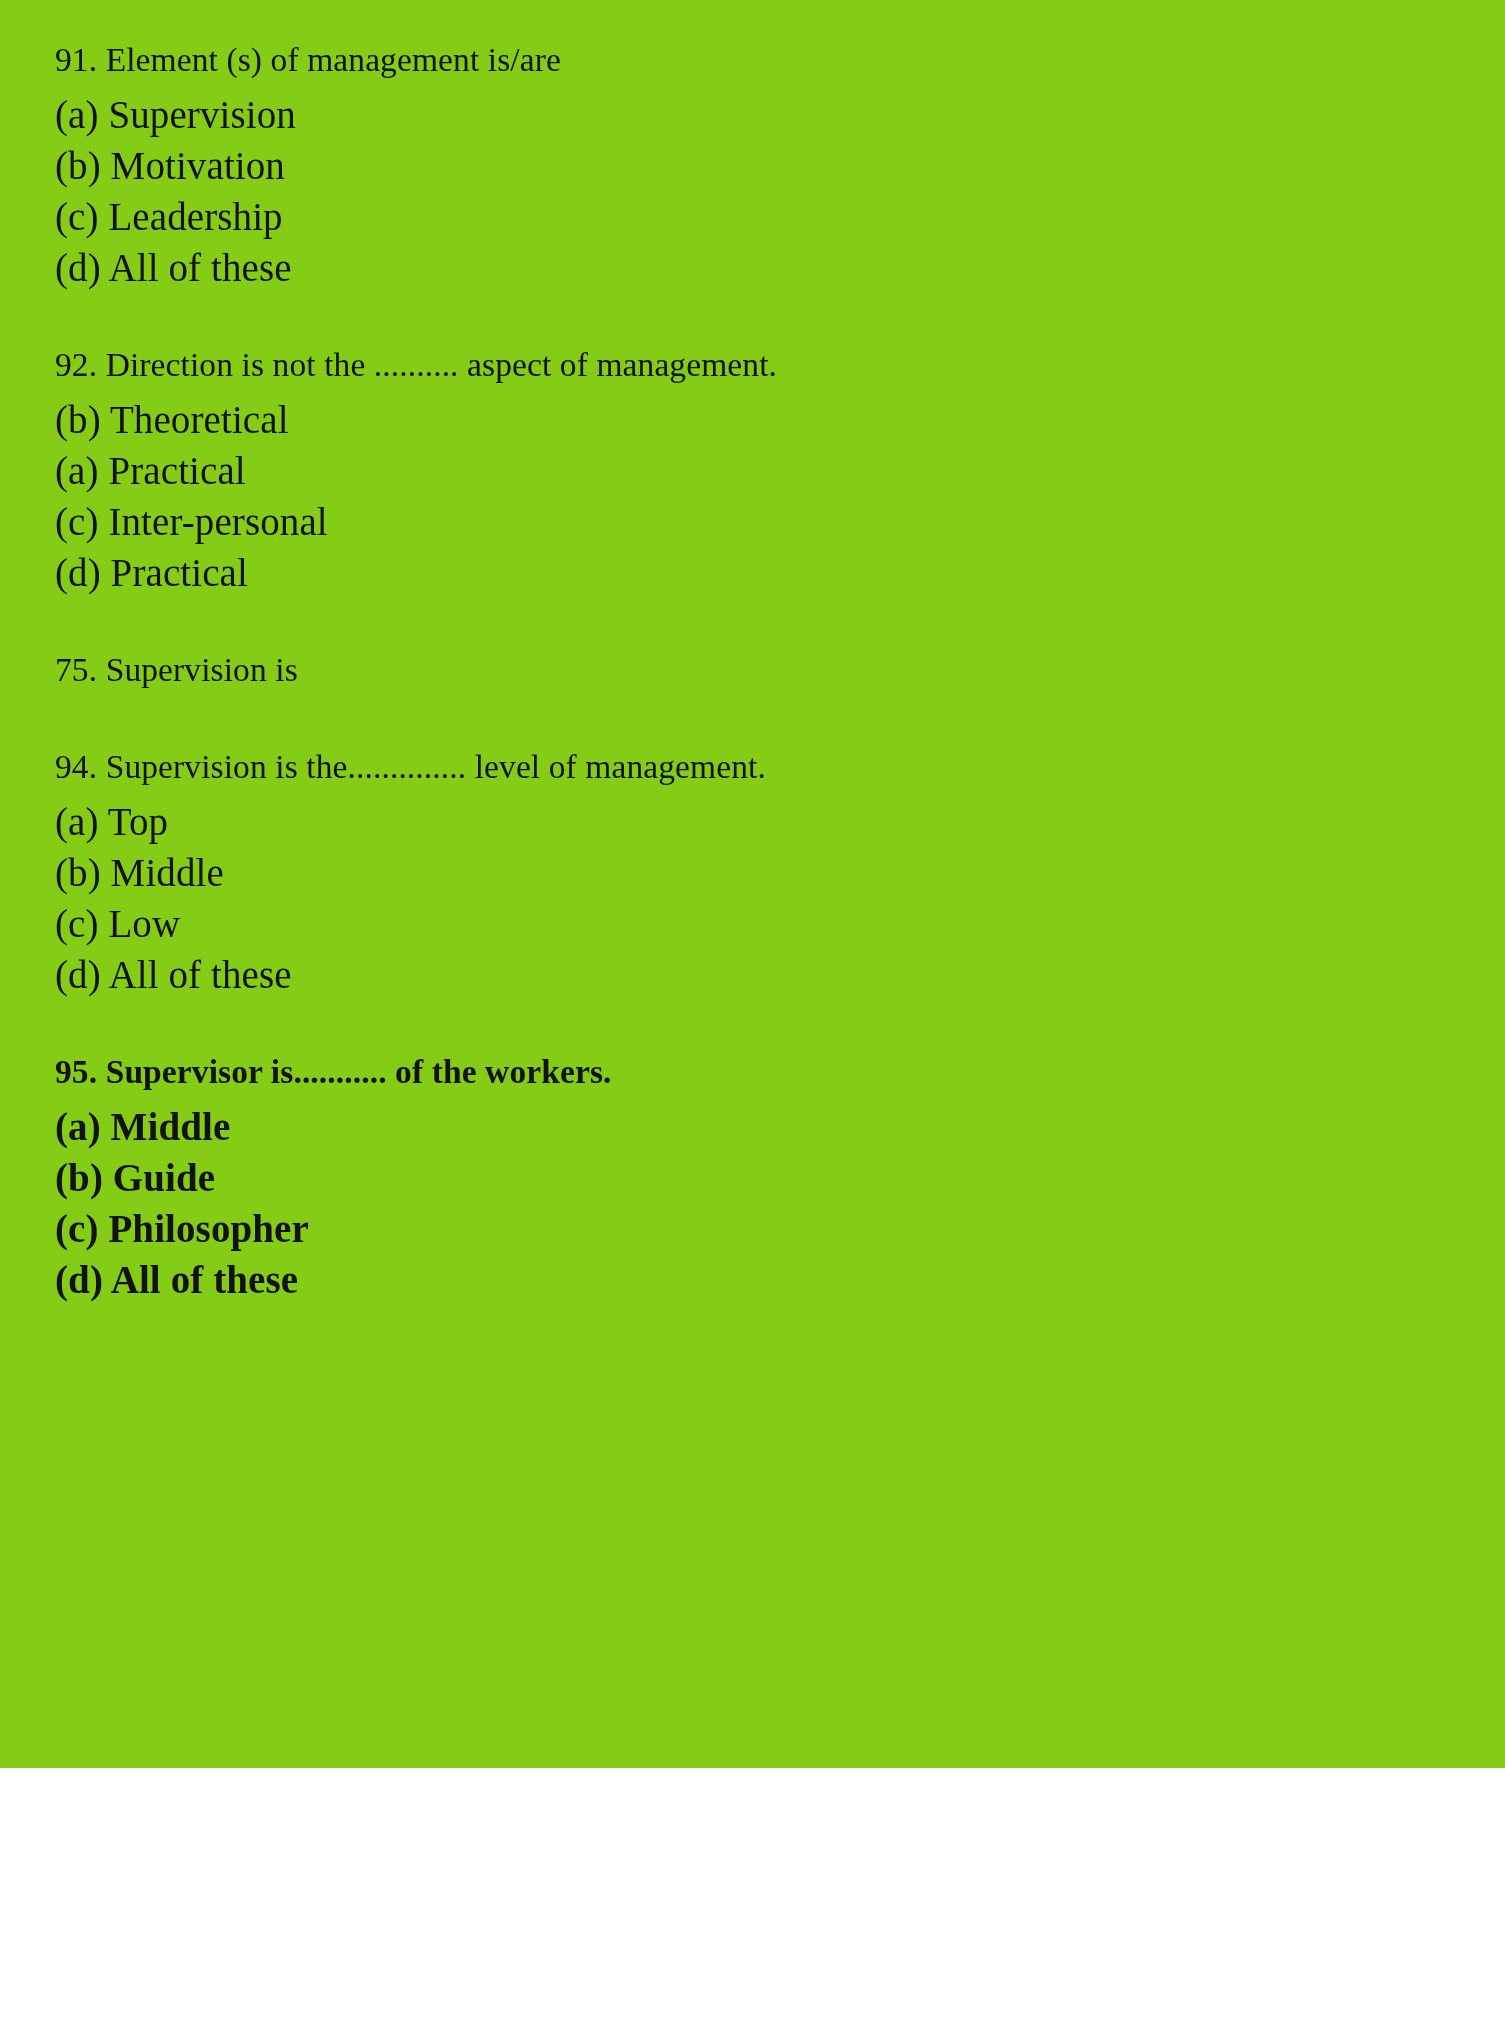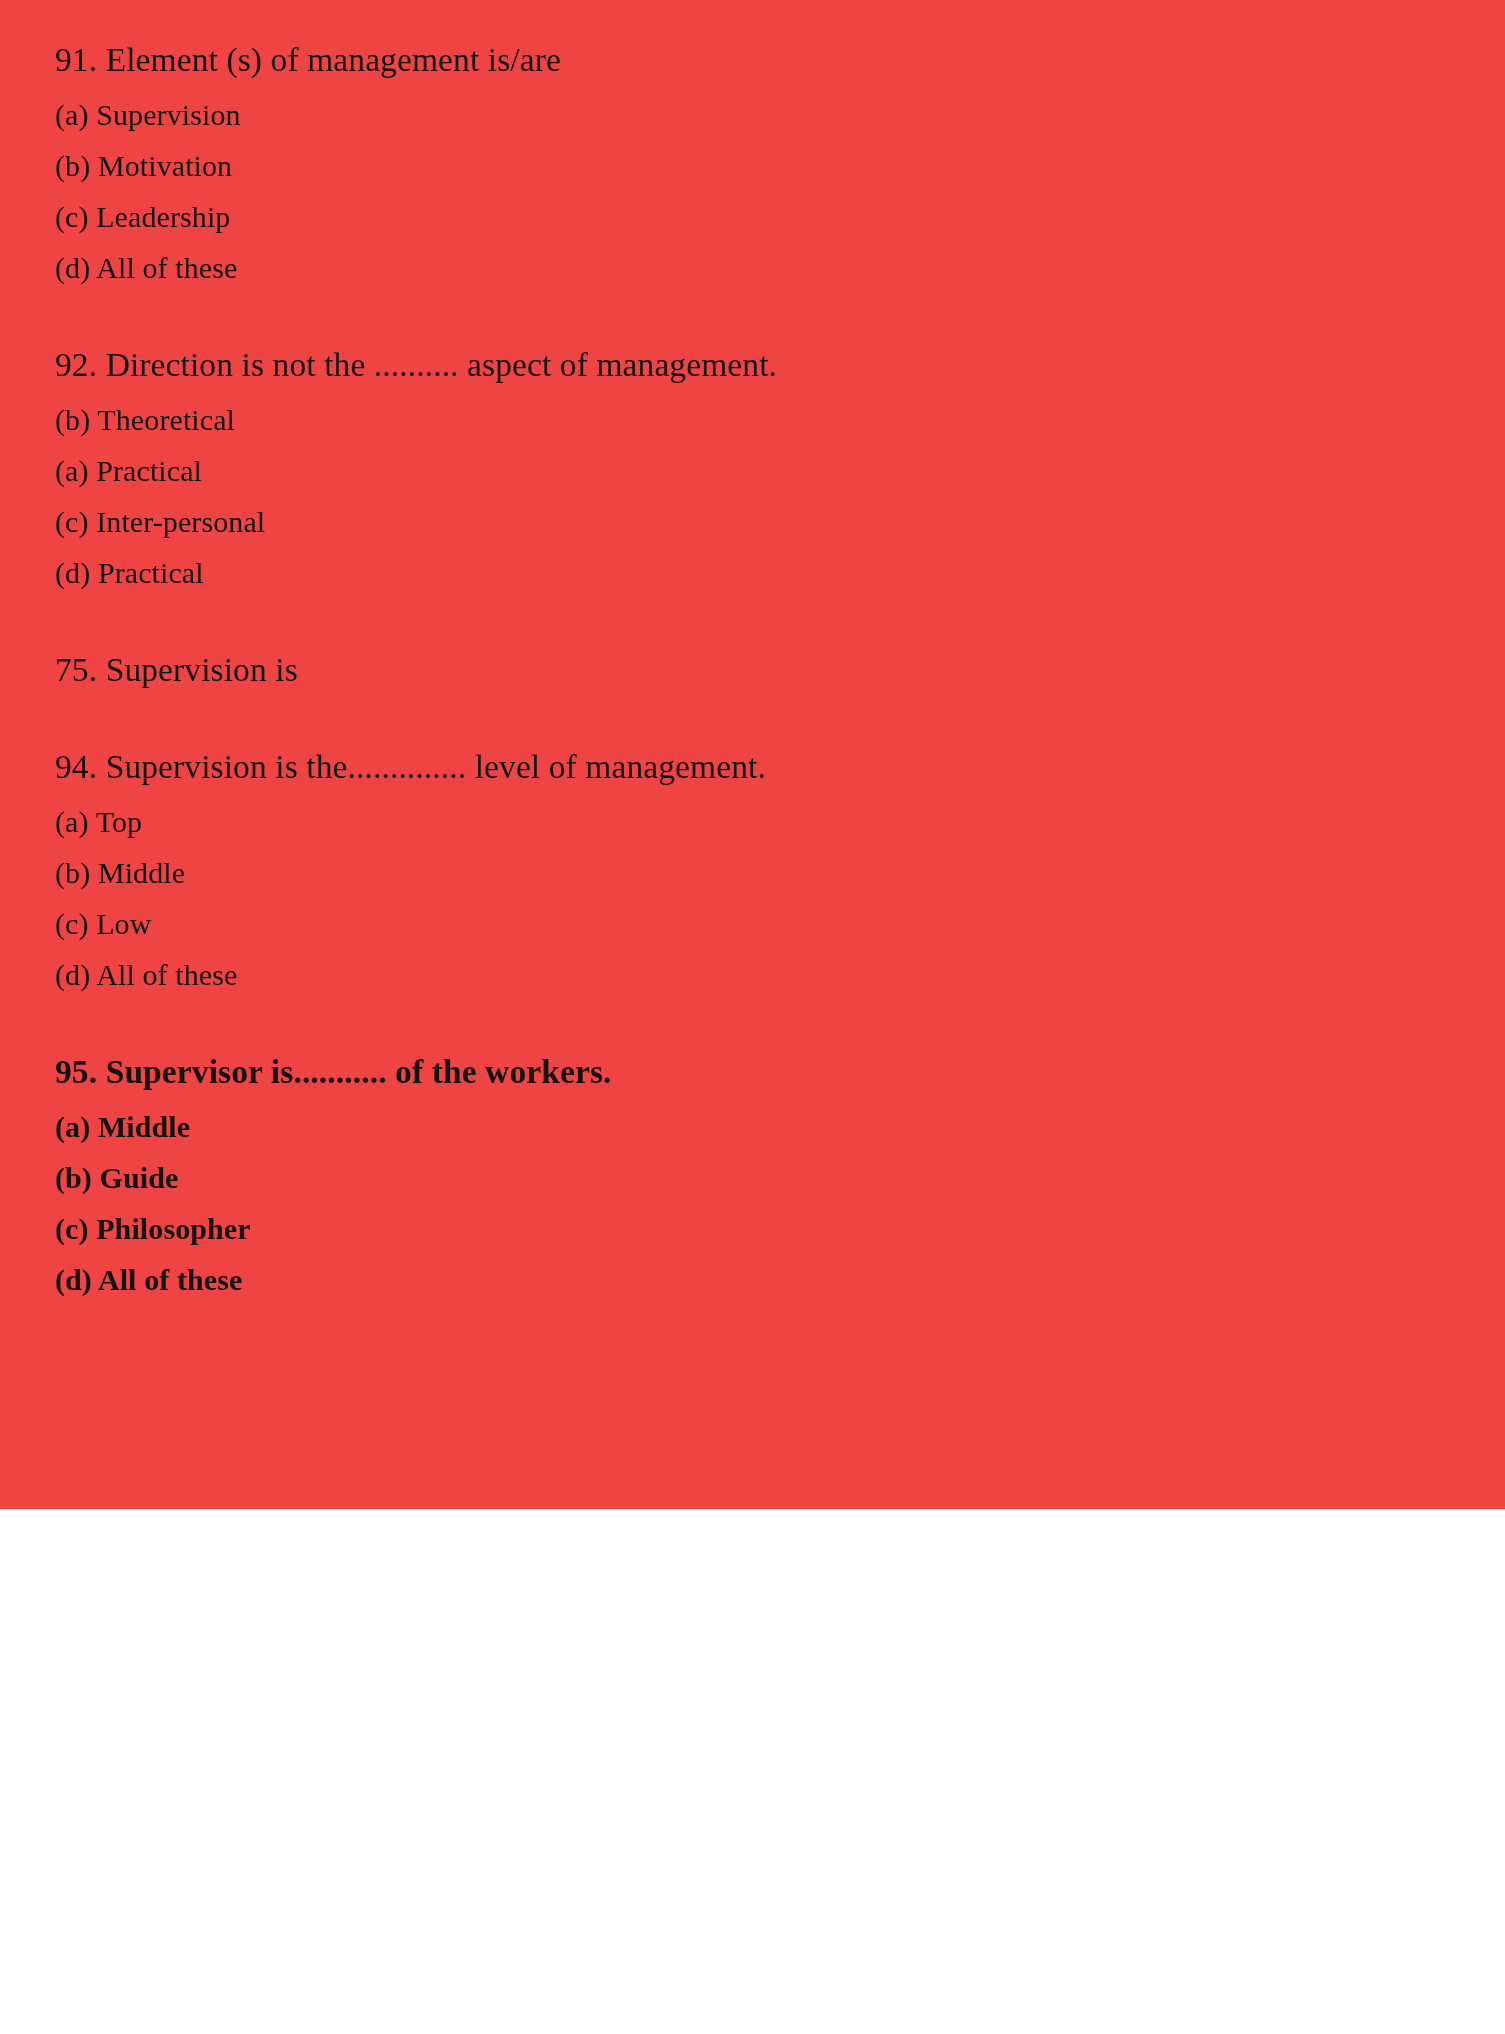--- a/index.html
+++ b/index.html
@@ -10,22 +10,22 @@
   body {
     width: 1505px;
     height: 2034px;
     font-family: "Liberation Serif", "DejaVu Serif", serif;
     color: #111111;
     overflow: hidden;
   }
   .page {
     position: relative;
     width: 1505px;
-    height: 1509px;
-    background: #ef4444;
+    height: 1768px;
+    background: #84cc16;
     padding: 0;
     box-sizing: border-box;
   }
   .content {
     position: absolute;
     left: 55px;
     top: 34px;
     width: 1360px;
   }
   .question-block {
@@ -42,21 +42,21 @@
     color: #121212;
     white-space: pre-wrap;
     margin: 0 0 4px 0;
   }
   .options {
     margin: 0;
     padding: 0;
     list-style: none;
   }
   .option {
-    font-size: 30px;
+    font-size: 39px;
     line-height: 51px;
     letter-spacing: 0.1px;
     color: #121212;
     margin: 0;
     white-space: pre;
   }
 </style>
 </head>
 <body>
 

